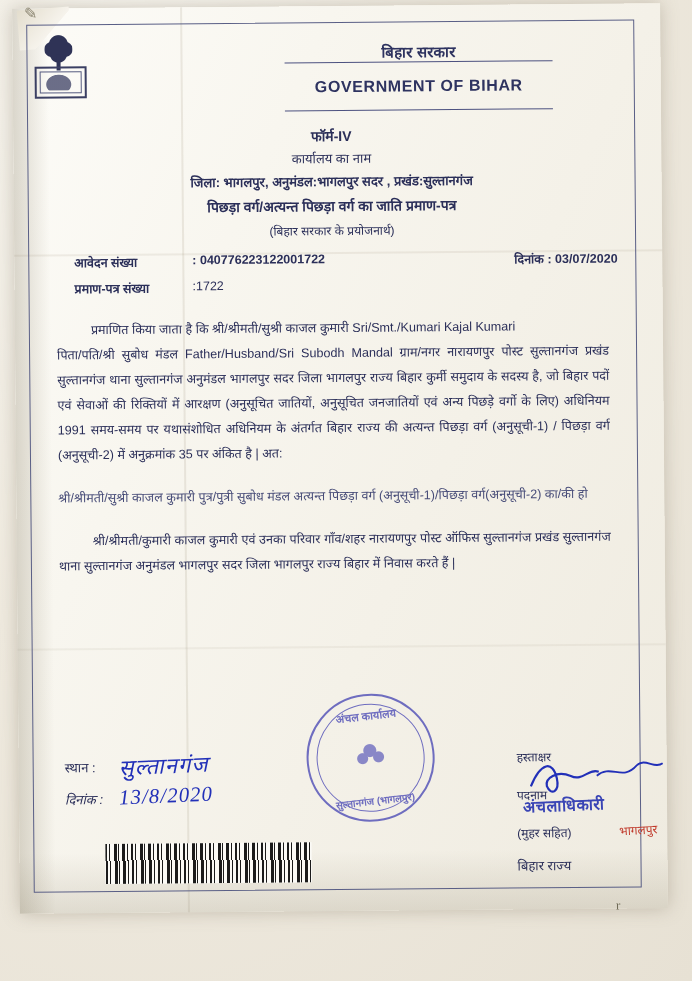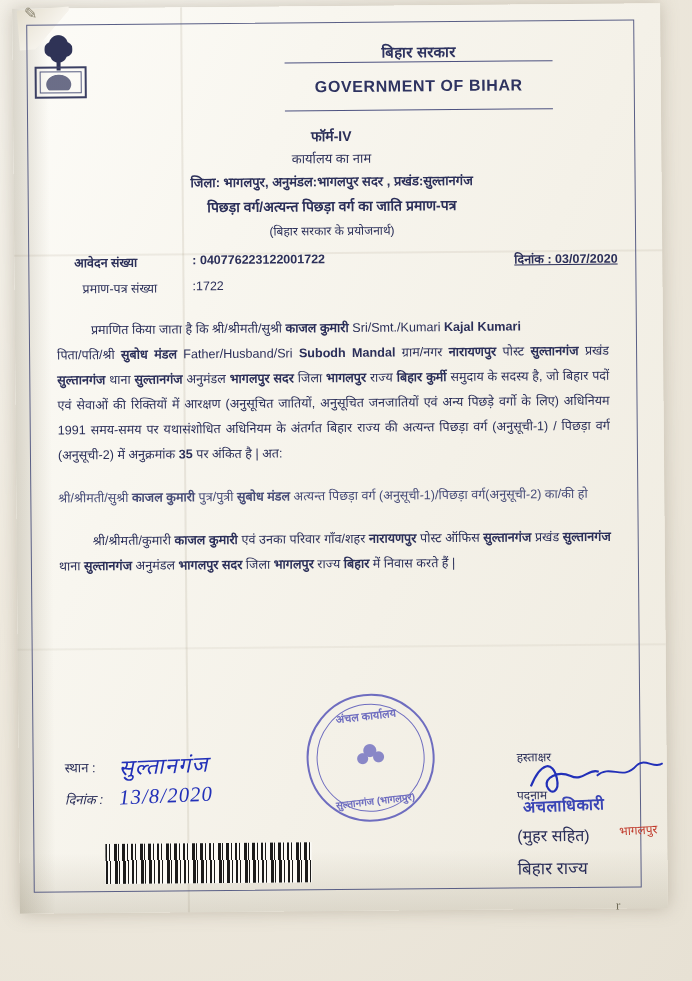--- a/index.html
+++ b/index.html
@@ -143,38 +143,38 @@
   
   .meta {
     position: absolute;
     font-family: "Liberation Sans", sans-serif;
     font-size: 12.5px;
     color: #2b2f59;
     white-space: nowrap;
   }
   #app-label  { left: 60px;  top: 246px; font-weight: 600; }
   #app-value  { left: 178px; top: 246px; font-weight: 600; }
-  #cert-label { left: 68px;  top: 272px; font-weight: 400; }
+  #cert-label { left: 60px;  top: 272px; font-weight: 700; }
   #cert-value { left: 178px; top: 272px; font-weight: 400; }
-  #date-top   { left: 500px; top: 246px; font-weight: 600; text-decoration: underline; }
+  #date-top   { left: 500px; top: 246px; font-weight: 600; }
 
   
   #body {
     position: absolute;
     left: 42px; top: 310px;
     width: 552px;
     color: #2b2f59;
     font-family: "Liberation Sans", sans-serif;
     font-size: 12.6px;
     line-height: 25px;
     text-align: justify;
   }
   #body p { margin: 0 0 18px 0; }
   #body p.indent { text-indent: 34px; }
-  .b { font-weight: 700; }
+  .b { font-weight: 400; }
   .faint { color: #474c78; }
 
   
   .foot {
     position: absolute;
     font-family: "Liberation Sans", sans-serif;
     font-size: 13px;
     color: #2b2f59;
   }
   #place-label { left: 46px; top: 750px; }
@@ -187,22 +187,22 @@
     font-size: 22px;
     font-style: italic;
     letter-spacing: 1px;
     transform: rotate(-2deg);
   }
   #place-value { left: 100px; top: 742px; }
   #date-value  { left: 100px; top: 776px; font-size: 21px; }
 
   #sign-label   { left: 498px; top: 744px; font-size: 12px; }
   #desig-label  { left: 498px; top: 782px; font-size: 12px; }
-  #seal-note    { left: 498px; top: 820px; font-size: 16px; }
-  #state-label  { left: 498px; top: 852px; font-size: 17px; }
+  #seal-note    { left: 498px; top: 820px; font-size: 12px; }
+  #state-label  { left: 498px; top: 852px; font-size: 13px; }
 
   #officer-hand {
     position: absolute; left: 504px; top: 790px;
     font-family: "Liberation Serif", serif;
     font-size: 16px; color: #3a45b5; font-weight: 700;
     transform: rotate(-2deg);
     letter-spacing: .5px;
   }
   #bhagalpur-hand {
     position: absolute; left: 600px; top: 818px;

